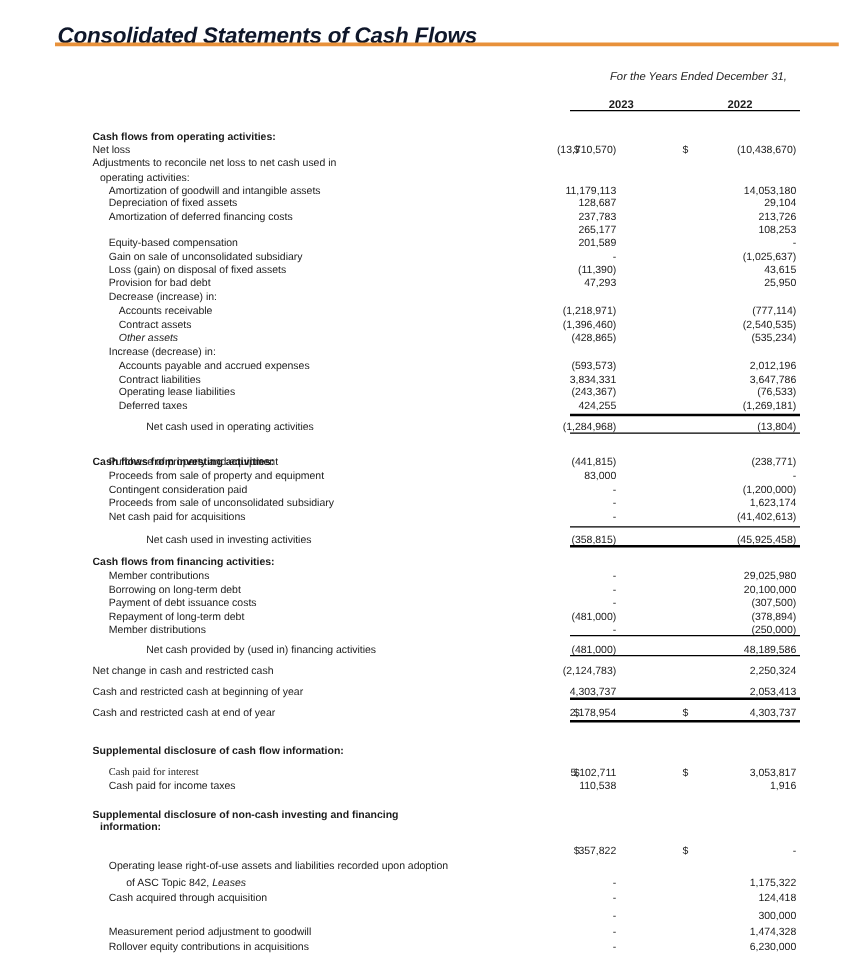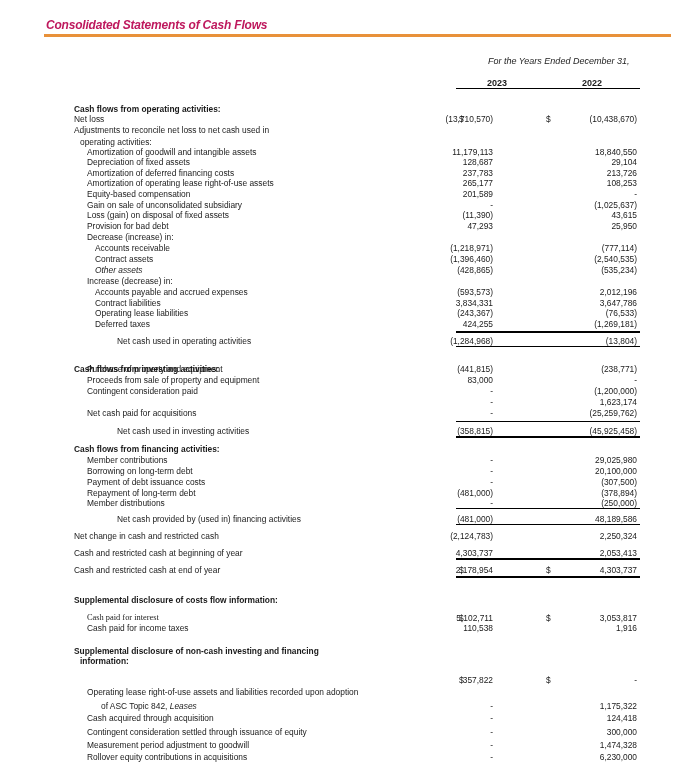--- a/index.html
+++ b/index.html
@@ -1,19 +1,19 @@
 <!DOCTYPE html>
 <html><head>
 <meta charset="utf-8">
 <style>
   html, body { margin: 0; padding: 0; background: #ffffff; }
   body { width: 685px; height: 780px; position: relative; overflow: hidden;
          font-family: "Liberation Sans", sans-serif; color: #1a1a1a; }
-  .title { position: absolute; left: 46px; top: 18px; font-size: 12px; font-style: italic; font-weight: bold;
-           color: #be185d; letter-spacing: -0.2px; }
+  .title { position: absolute; left: 46px; top: 18px; font-size: 18px; font-style: italic; font-weight: bold;
+           color: #0f172a; letter-spacing: -0.2px; }
   .title-rule { position: absolute; left: 44px; top: 34px; width: 627px; height: 3px; background: #e8913a; }
   .period { position: absolute; left: 488px; top: 56px; font-size: 9px; font-style: italic; color: #222; }
   .yr { position: absolute; top: 78px; font-size: 9px; font-weight: bold; }
   .yr1 { left: 487px; } .yr2 { left: 582px; }
   .hdr-rule { position: absolute; left: 456px; top: 88px; width: 184px; height: 1px; background: #000; }
 
   .row { position: absolute; left: 0; width: 685px; height: 12px; font-size: 8.4px; line-height: 12px; }
   .lbl { position: absolute; white-space: nowrap; }
   .b { font-weight: bold; }
   .v1, .v2 { position: absolute; text-align: right; white-space: nowrap; }
@@ -48,34 +48,33 @@
     </div>
     <div class="row" style="top: 124px;">
       <span class="lbl" style="left: 74px;">Adjustments to reconcile net loss to net cash used in</span>
     </div>
     <div class="row" style="top: 136px;">
       <span class="lbl" style="left: 80px;">operating activities:</span>
     </div>
     <div class="row" style="top: 146px;">
       <span class="lbl" style="left: 87px;">Amortization of goodwill and intangible assets</span>
       <span class="v1">11,179,113</span>
-      <span class="v2">18,840,550</span>
+      <span class="v2">14,053,180</span>
     </div>
     <div class="row" style="top: 156px;">
       <span class="lbl" style="left: 87px;">Depreciation of fixed assets</span>
       <span class="v1">128,687</span>
       <span class="v2">29,104</span>
     </div>
     <div class="row" style="top: 167px;">
       <span class="lbl" style="left: 87px;">Amortization of deferred financing costs</span>
       <span class="v1">237,783</span>
       <span class="v2">213,726</span>
     </div>
     <div class="row" style="top: 177px;">
-      <span class="lbl" style="left: 87px;">Amortization of operating lease right-of-use assets</span>
       <span class="v1">265,177</span>
       <span class="v2">108,253</span>
     </div>
     <div class="row" style="top: 188px;">
       <span class="lbl" style="left: 87px;">Equity-based compensation</span>
       <span class="v1">201,589</span>
       <span class="v2">-</span>
     </div>
     <div class="row" style="top: 199px;">
       <span class="lbl" style="left: 87px;">Gain on sale of unconsolidated subsidiary</span>
@@ -150,27 +149,28 @@
       <span class="lbl" style="left: 87px;">Proceeds from sale of property and equipment</span>
       <span class="v1">83,000</span>
       <span class="v2">-</span>
     </div>
     <div class="row" style="top: 385px;">
       <span class="lbl" style="left: 87px;">Contingent consideration paid</span>
       <span class="v1">-</span>
       <span class="v2">(1,200,000)</span>
     </div>
     <div class="row" style="top: 396px;">
+      <span class="lbl" style="left: 87px;">Proceeds from sale of unconsolidated subsidiary</span>
       <span class="v1">-</span>
       <span class="v2">1,623,174</span>
     </div>
     <div class="row" style="top: 407px;">
       <span class="lbl" style="left: 87px;">Net cash paid for acquisitions</span>
       <span class="v1">-</span>
-      <span class="v2">(25,259,762)</span>
+      <span class="v2">(41,402,613)</span>
     </div>
     <div class="row" style="top: 425px;">
       <span class="lbl" style="left: 117px;">Net cash used in investing activities</span>
       <span class="v1">(358,815)</span>
       <span class="v2">(45,925,458)</span>
     </div>
     <div class="row" style="top: 443px;">
       <span class="lbl b" style="left: 74px;">Cash flows from financing activities:</span>
     </div>
     <div class="row" style="top: 454px;">
@@ -214,21 +214,21 @@
       <span class="v2">2,053,413</span>
     </div>
     <div class="row" style="top: 564px;">
       <span class="lbl" style="left: 74px;">Cash and restricted cash at end of year</span>
       <span class="cur c1">$</span>
       <span class="cur c2">$</span>
       <span class="v1">2,178,954</span>
       <span class="v2">4,303,737</span>
     </div>
     <div class="row" style="top: 594px;">
-      <span class="lbl b" style="left: 74px;">Supplemental disclosure of costs flow information:</span>
+      <span class="lbl b" style="left: 74px;">Supplemental disclosure of cash flow information:</span>
     </div>
     <div class="row" style="top: 612px;">
       <span class="lbl" style="left: 87px; font-family: Liberation Serif, serif;">Cash paid for interest</span>
       <span class="cur c1">$</span>
       <span class="cur c2">$</span>
       <span class="v1">5,102,711</span>
       <span class="v2">3,053,817</span>
     </div>
     <div class="row" style="top: 622px;">
       <span class="lbl" style="left: 87px;">Cash paid for income taxes</span>
@@ -254,21 +254,20 @@
       <span class="lbl" style="left: 101px;">of ASC Topic 842, <span class="it">Leases</span></span>
       <span class="v1">-</span>
       <span class="v2">1,175,322</span>
     </div>
     <div class="row" style="top: 712px;">
       <span class="lbl" style="left: 87px;">Cash acquired through acquisition</span>
       <span class="v1">-</span>
       <span class="v2">124,418</span>
     </div>
     <div class="row" style="top: 726px;">
-      <span class="lbl" style="left: 87px;">Contingent consideration settled through issuance of equity</span>
       <span class="v1">-</span>
       <span class="v2">300,000</span>
     </div>
     <div class="row" style="top: 739px;">
       <span class="lbl" style="left: 87px;">Measurement period adjustment to goodwill</span>
       <span class="v1">-</span>
       <span class="v2">1,474,328</span>
     </div>
     <div class="row" style="top: 751px;">
       <span class="lbl" style="left: 87px;">Rollover equity contributions in acquisitions</span>

